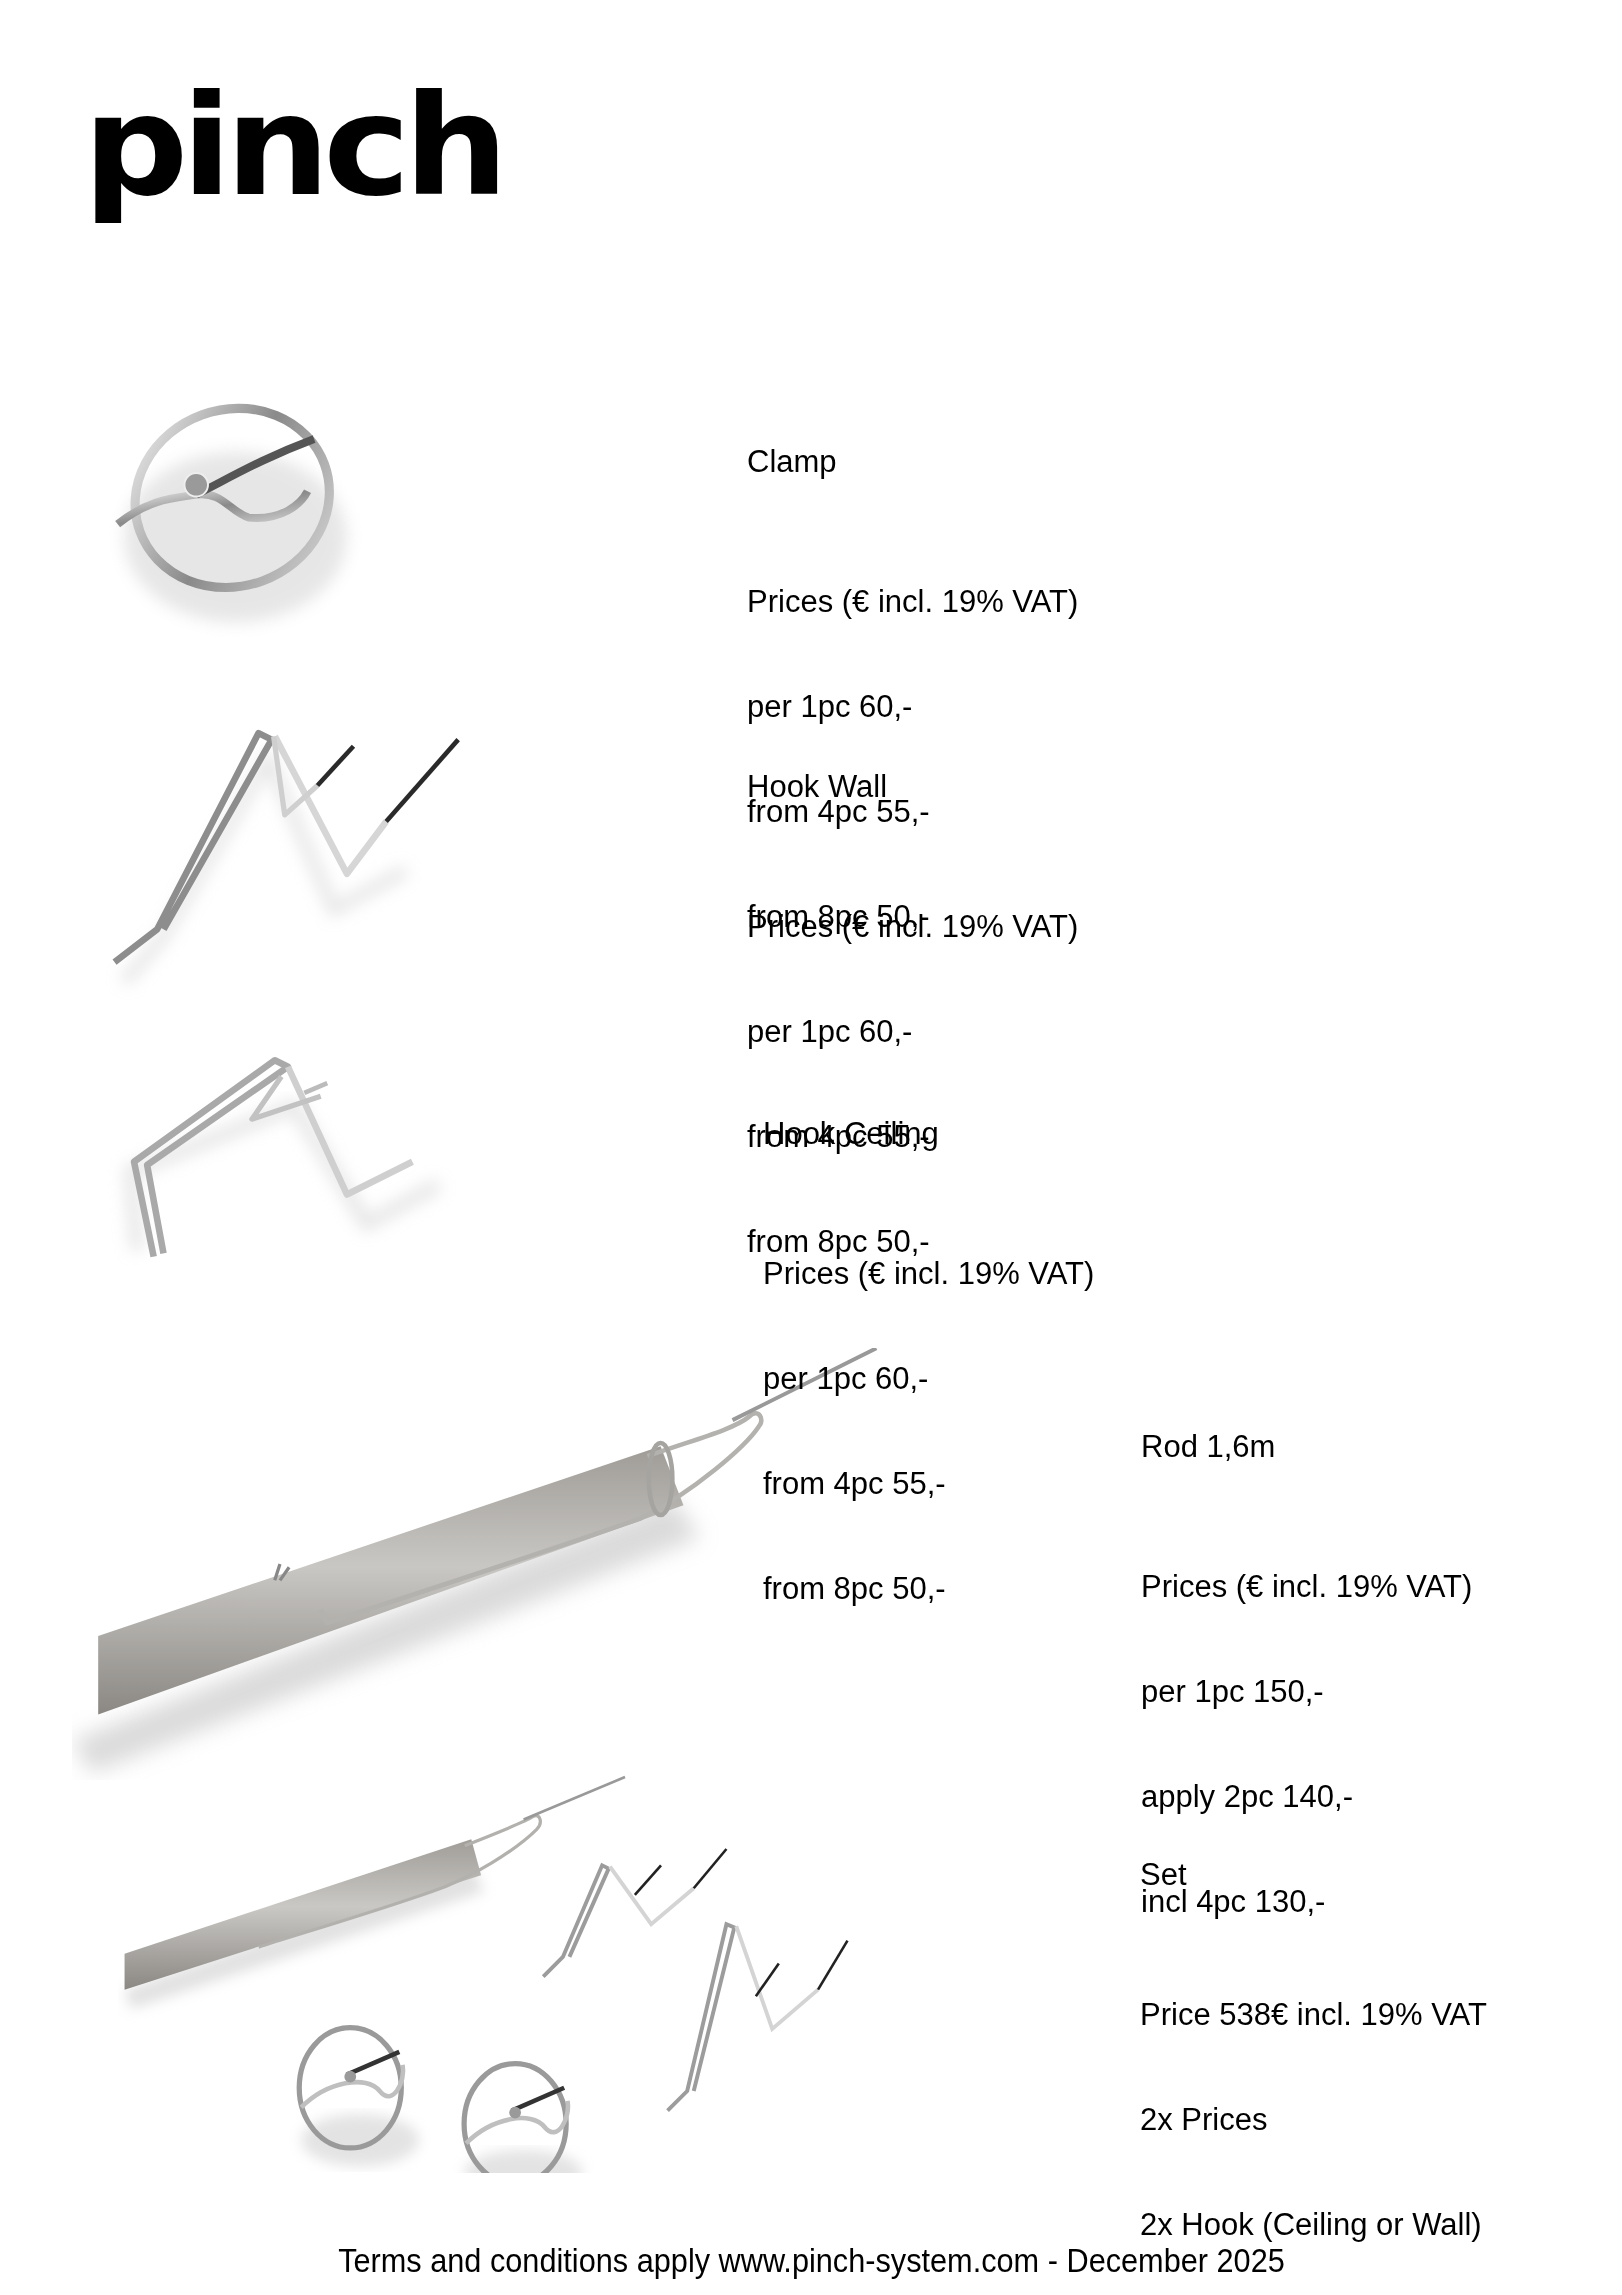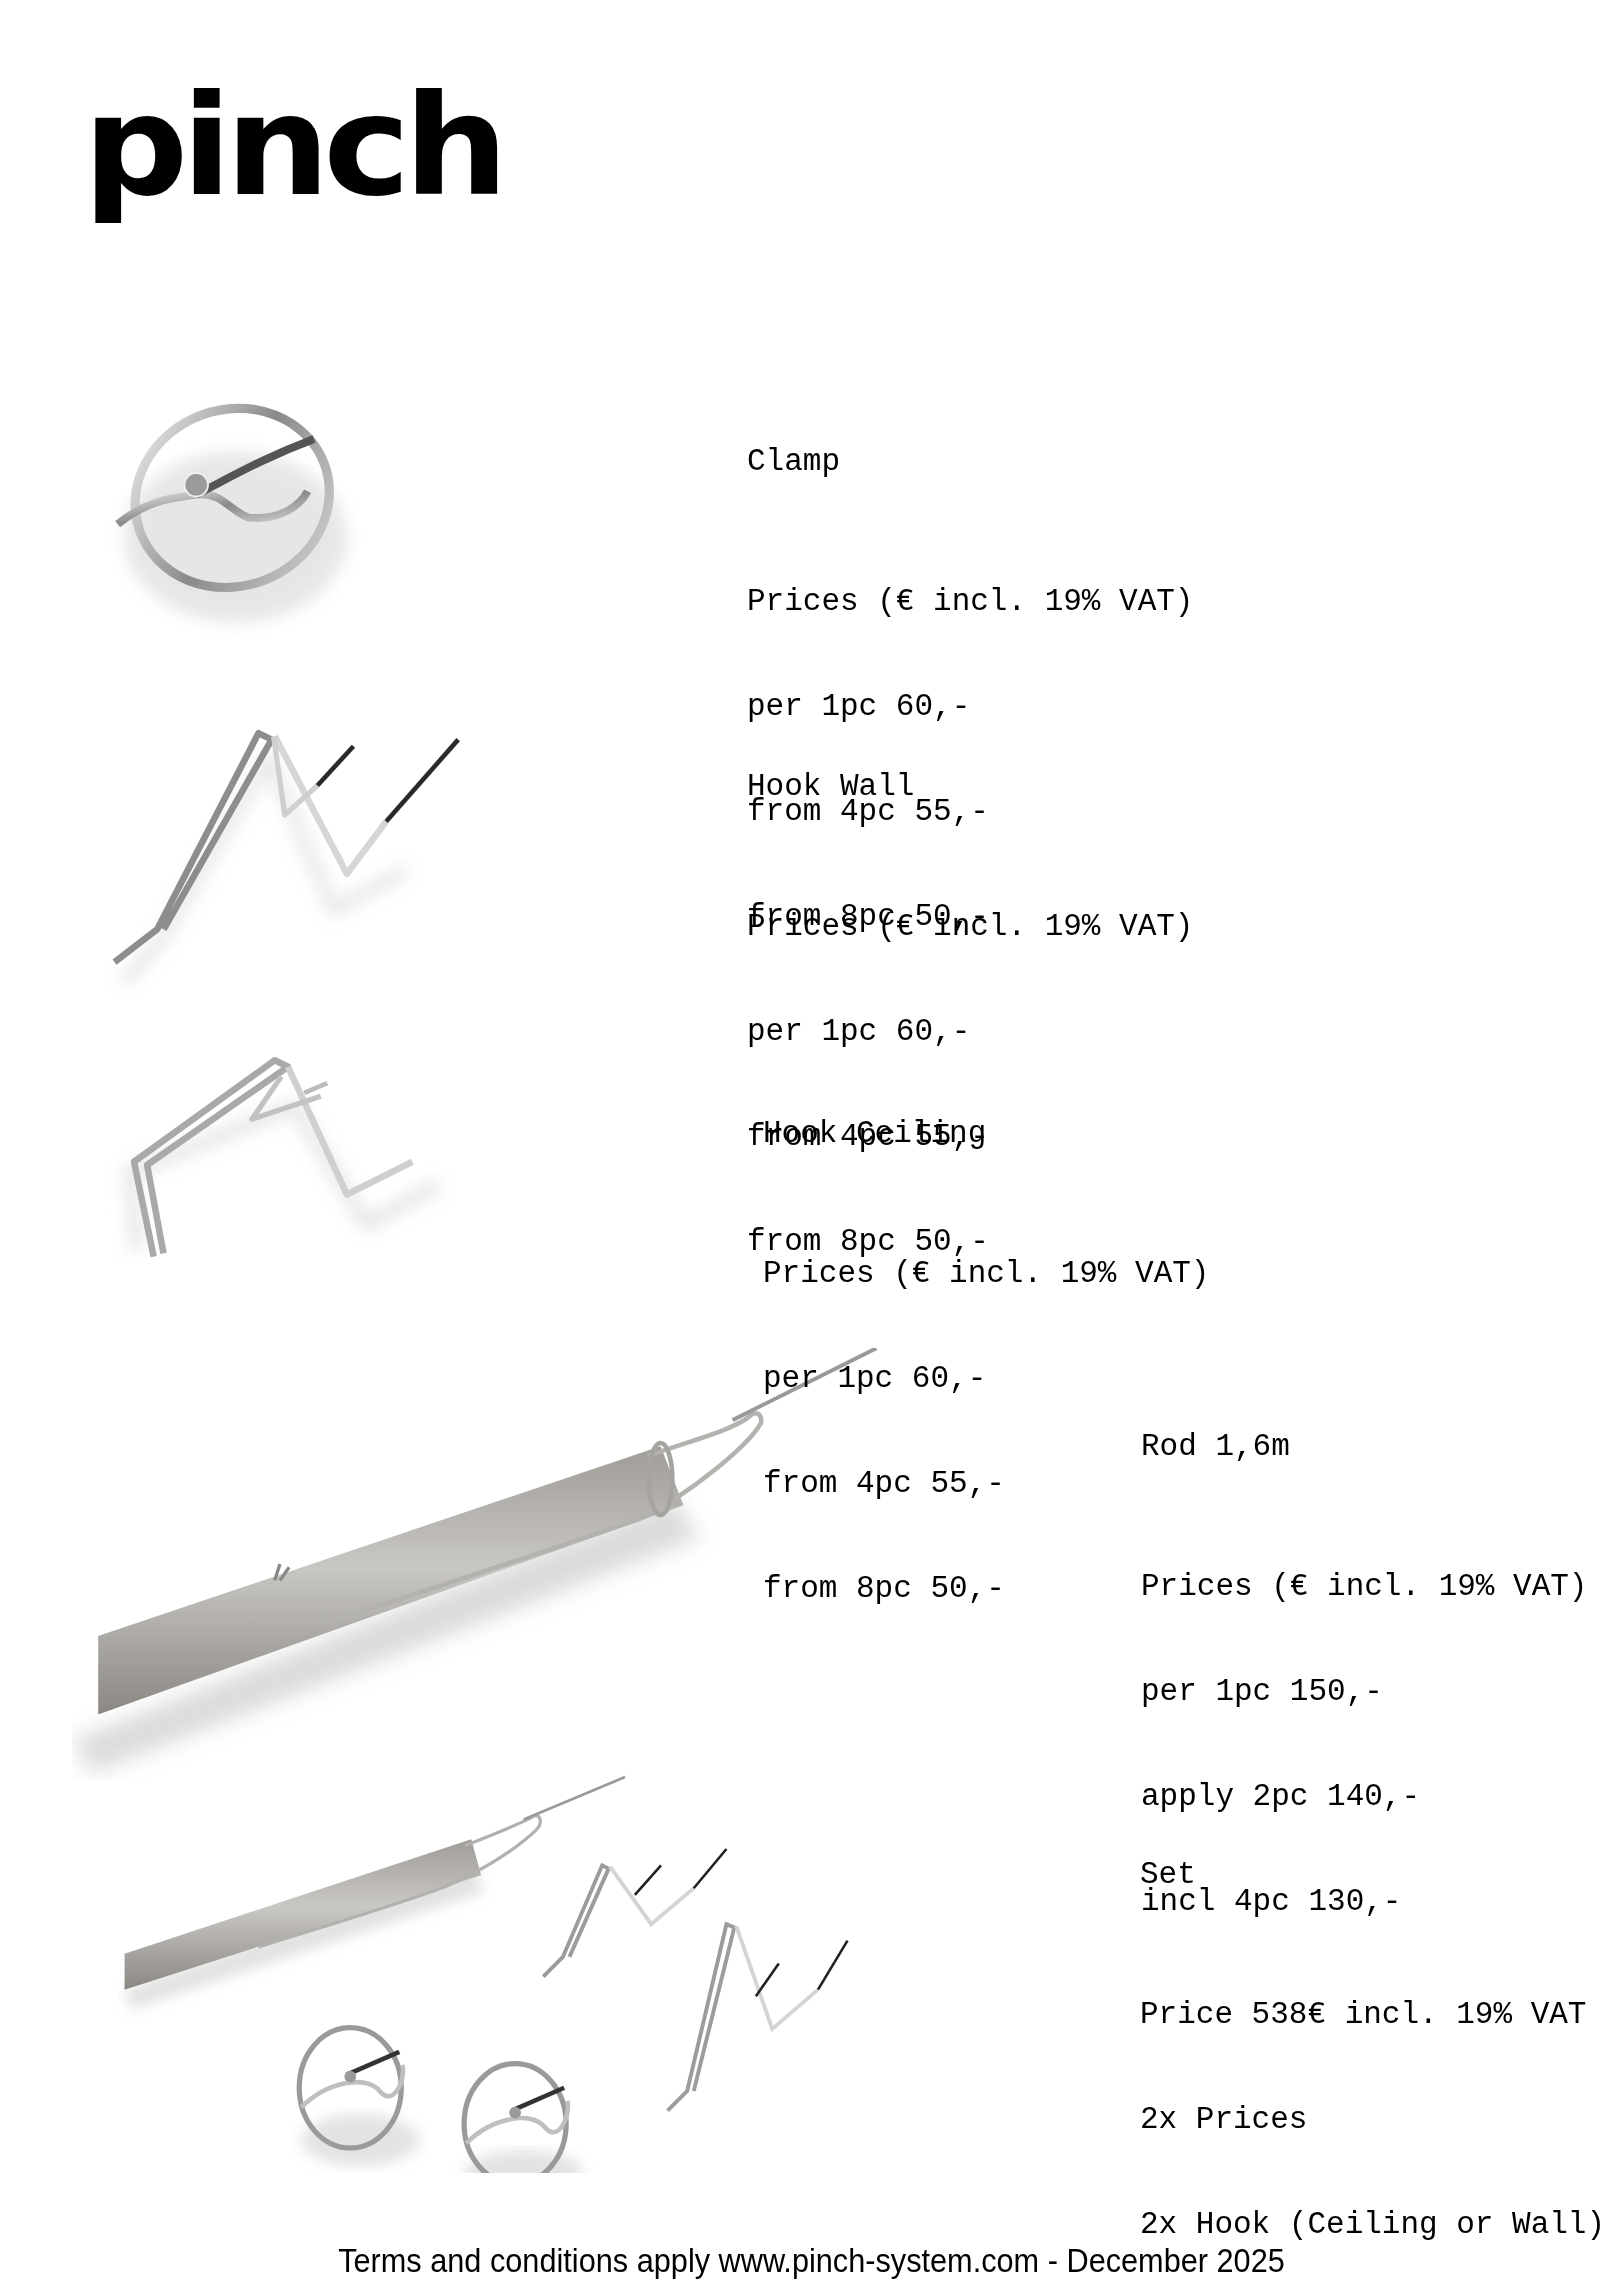--- a/index.html
+++ b/index.html
@@ -7,21 +7,21 @@
       width: 1623px; height: 2295px; position: relative; overflow: hidden;
       font-family: "Liberation Sans", "DejaVu Sans", sans-serif; color: #000;
     }
     .logo {
       position: absolute; left: 83px; top: 77px;
       font-family: "DejaVu Sans", "Liberation Sans", sans-serif;
       font-weight: bold; font-size: 139px; letter-spacing: -6.5px; line-height: 1;
       transform: scaleX(1.06); transform-origin: left top;
     }
     .info {
-      position: absolute; font-size: 31px; line-height: 35px; white-space: pre; font-family: Liberation Mono, monospace;
+      position: absolute; font-size: 31px; line-height: 35px; white-space: pre;
     }
     .info .title { display: block; margin-bottom: 35px; }
     .info .line { display: block; }
     .product-img { position: absolute; }
     .footer {
       position: absolute; left: 0; width: 1623px; top: 2241px;
       text-align: center; font-size: 33px; line-height: 39px;
       transform: scaleX(0.93); transform-origin: center top;
     }
   </style>

